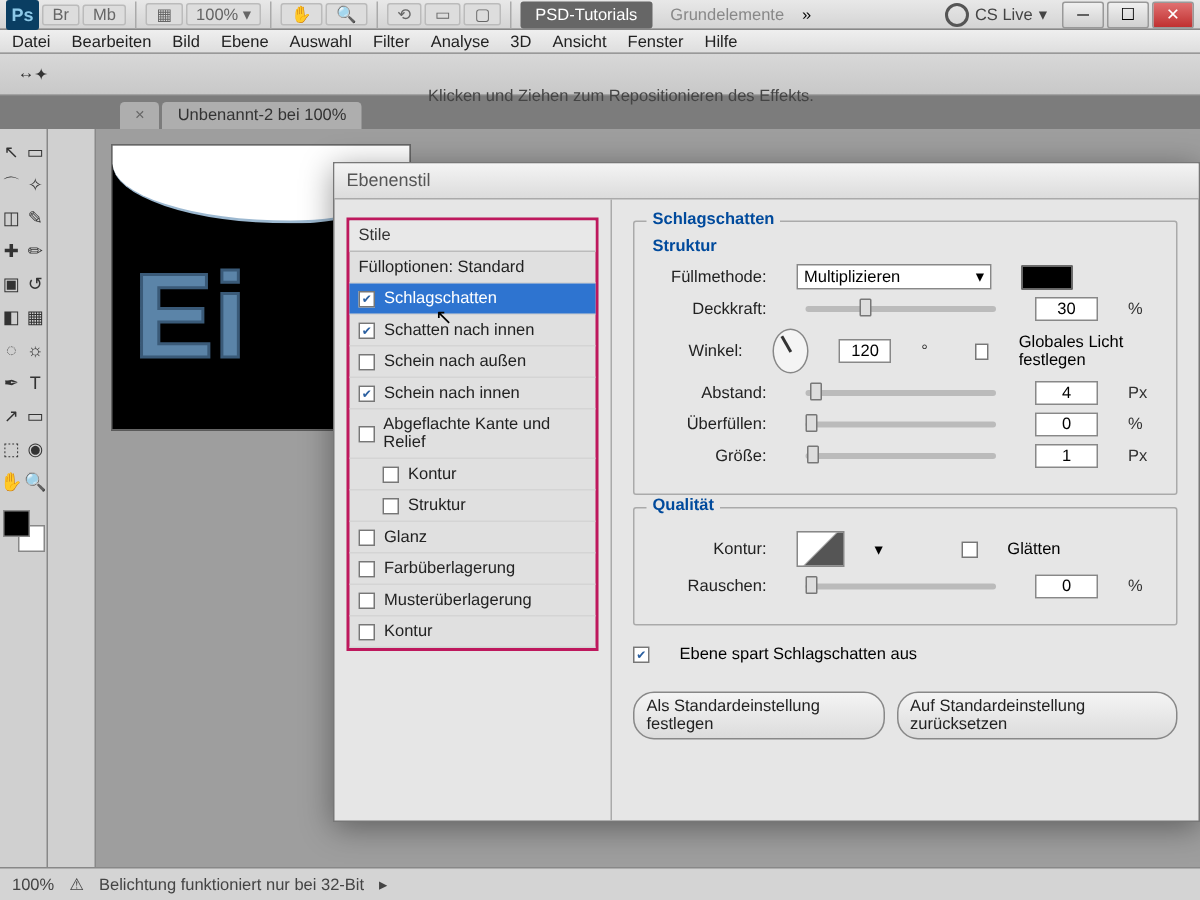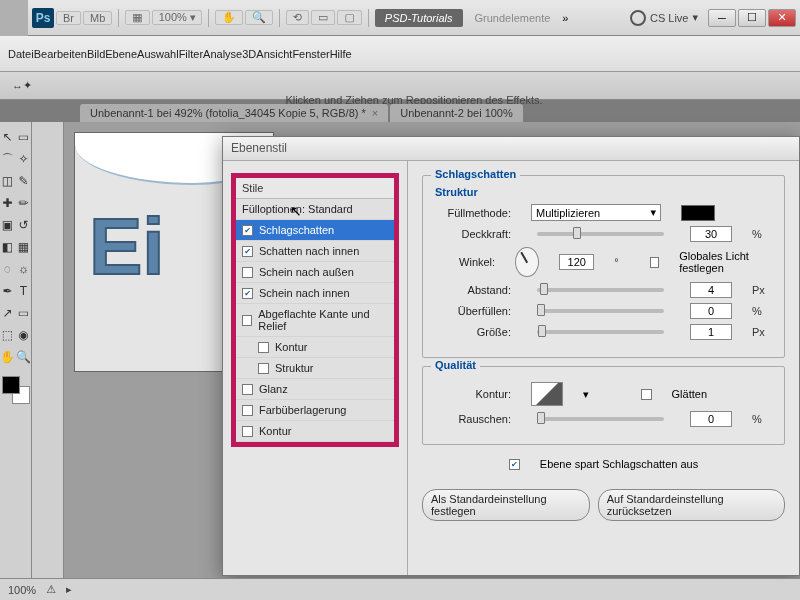--- a/index.html
+++ b/index.html
@@ -1,35 +1,35 @@
 <!DOCTYPE html>
 <html><head>
 <meta charset="utf-8">
 <style>
 * { box-sizing: border-box; margin: 0; padding: 0; font-family: "Segoe UI", Tahoma, sans-serif; font-size: 11px; }
 body { background: #b0b0b0; width: 800px; height: 600px; overflow: hidden; position: relative; }
 
 
-.app-bar { height: 36px; background: linear-gradient(#e8e8e8, #d4d4d4); border-bottom: 1px solid #888; display: flex; align-items: center; padding: 0 4px; gap: 2px; margin-left: 28px; }
+.app-bar { height: 20px; background: linear-gradient(#e8e8e8, #d4d4d4); border-bottom: 1px solid #888; display: flex; align-items: center; padding: 0 4px; gap: 2px; }
 .ps-logo { width: 22px; height: 20px; background: #0a3e62; color: #8dc9e8; display: flex; align-items: center; justify-content: center; font-weight: bold; font-size: 12px; border-radius: 2px; }
 .app-bar .btn { padding: 0 6px; color: #666; background: #ddd; border: 1px solid #bbb; border-radius: 2px; cursor: pointer; }
 .app-bar .sep { width: 1px; height: 18px; background: #aaa; margin: 0 4px; }
-.app-bar .tab-active { background: #666; color: #fff; padding: 3px 10px; border-radius: 2px; font-style: italic; }
+.app-bar .tab-active { background: #666; color: #fff; padding: 3px 10px; border-radius: 2px; }
 .app-bar .tab-inactive { color: #888; padding: 3px 10px; }
 .spacer { flex: 1; }
 .cs-live { display: flex; align-items: center; gap: 4px; padding: 2px 8px; color: #444; }
 .cs-live::before { content: ""; width: 12px; height: 12px; border: 2px solid #555; border-radius: 50%; display: inline-block; }
 .win-btns { display: flex; gap: 2px; }
 .win-btn { width: 28px; height: 18px; border: 1px solid #999; border-radius: 2px; display: flex; align-items: center; justify-content: center; }
 .win-min { background: linear-gradient(#f0f0f0, #d0d0d0); }
 .win-max { background: linear-gradient(#f0f0f0, #d0d0d0); }
 .win-close { background: linear-gradient(#e07070, #c03030); color: #fff; }
 
 
-.menu-bar { height: 36px; background: linear-gradient(#efefef, #dedede); border-bottom: 1px solid #999; display: flex; align-items: center; padding: 0 8px; color: #222; }
+.menu-bar { height: 16px; background: linear-gradient(#efefef, #dedede); border-bottom: 1px solid #999; display: flex; align-items: center; padding: 0 8px; gap: 14px; color: #222; }
 
 
 .opt-bar { height: 28px; background: linear-gradient(#d8d8d8, #c8c8c8); border-bottom: 1px solid #888; display: flex; align-items: center; padding: 0 8px; color: #333; }
 .move-tool { width: 28px; display: flex; justify-content: center; }
 .opt-msg { flex: 1; text-align: center; color: #444; margin-top: 28px; }
 
 
 .doc-tabs { height: 22px; background: #7c7c7c; display: flex; align-items: flex-end; padding-left: 80px; }
 .doc-tab { background: #aeaeae; color: #333; padding: 3px 10px; border-radius: 3px 3px 0 0; margin-right: 2px; display: flex; align-items: center; gap: 6px; font-size: 10px; }
 .doc-tab .close-x { color: #666; }
@@ -39,30 +39,30 @@
 .tools-col { width: 32px; background: #d0d0d0; border-right: 1px solid #888; display: flex; flex-direction: column; align-items: center; padding-top: 4px; gap: 0; }
 .tool-pair { display: flex; width: 32px; }
 .tool-cell { width: 16px; height: 22px; display: flex; align-items: center; justify-content: center; color: #333; font-size: 12px; }
 .tools-col2 { width: 32px; background: #d0d0d0; border-right: 1px solid #888; }
 .color-swatches { margin-top: 8px; width: 28px; height: 28px; position: relative; }
 .sw-fg { width: 18px; height: 18px; background: #000; border: 1px solid #888; position: absolute; top: 0; left: 0; }
 .sw-bg { width: 18px; height: 18px; background: #fff; border: 1px solid #888; position: absolute; bottom: 0; right: 0; }
 
 
 .canvas-area { flex: 1; background: #9e9e9e; position: relative; overflow: hidden; }
-.canvas-doc { position: absolute; left: 10px; top: 10px; width: 200px; height: 240px; background: #e5e5e5; border: 1px solid #666; }
+.canvas-doc { position: absolute; left: 10px; top: 10px; width: 200px; height: 191px; background: #000000; border: 1px solid #666; }
 .canvas-doc::before { content: ""; position: absolute; top: 0; left: 0; right: 0; height: 50px; background: #fff; border-bottom: 2px solid #9cb8d0; border-radius: 0 0 40% 60% / 0 0 30px 40px; }
 .ice-text { position: absolute; top: 68px; left: 14px; font-size: 80px; font-weight: bold; color: #5b84a8; -webkit-text-stroke: 2px #3a5a78; text-shadow: 0 0 6px #fff, inset 0 0 10px #fff; font-family: Arial; }
 
 
-.dialog { position: absolute; left: 222px; top: 108px; width: 578px; height: 440px; background: #e6e6e6; border: 1px solid #777; box-shadow: 0 4px 20px rgba(0,0,0,0.4); margin-top: 28px; }
+.dialog { position: absolute; left: 222px; top: 108px; width: 578px; height: 440px; background: #e6e6e6; border: 1px solid #777; box-shadow: 0 4px 20px rgba(0,0,0,0.4); }
 .dlg-title { height: 24px; background: linear-gradient(#f4f4f4, #dcdcdc); border-bottom: 1px solid #aaa; padding: 4px 8px; color: #555; font-size: 12px; }
 .dlg-body { display: flex; height: calc(100% - 24px); }
 .dlg-left { width: 185px; border-right: 1px solid #aaa; padding: 12px 8px; }
-.style-box { border: 5px solid #be185d; background: #e0e0e0; }
+.style-box { border: 2px solid #be185d; background: #e0e0e0; }
 .style-hdr { padding: 4px 6px; border-bottom: 1px solid #bbb; background: #e8e8e8; color: #333; }
 .style-item { padding: 4px 6px; display: flex; align-items: center; gap: 6px; color: #222; border-bottom: 1px solid #d4d4d4; }
 .style-item.active { background: #2e74d0; color: #fff; }
 .style-item.sub { padding-left: 22px; }
 .chk { width: 11px; height: 11px; border: 1px solid #777; background: #fff; display: inline-flex; align-items: center; justify-content: center; font-size: 8px; color: #2a5fa0; }
 .chk.checked::after { content: "✔"; }
 
 .dlg-right { flex: 1; padding: 14px 14px 8px 14px; display: flex; flex-direction: column; gap: 8px; position: relative; }
 .fieldset { border: 1px solid #aaa; border-radius: 2px; padding: 10px 12px 12px 12px; position: relative; }
 .legend { position: absolute; top: -8px; left: 8px; background: #e6e6e6; padding: 0 4px; color: #004a9c; font-weight: bold; }
@@ -129,21 +129,20 @@
   <span>Hilfe</span>
 </div>
 
 <div class="opt-bar">
   <div class="move-tool">↔<sub>✦</sub></div>
   <div class="opt-msg">Klicken und Ziehen zum Repositionieren des Effekts.</div>
 </div>
 
 <div class="doc-tabs">
   <div class="doc-tab">
-    <span>Unbenannt-1 bei 492% (fotolia_34045 Kopie 5, RGB/8) *</span>
       <span class="close-x">×</span>
   </div>
   <div class="doc-tab">
     <span>Unbenannt-2 bei 100%</span>
   </div>
 </div>
 
 <div class="workspace">
   <div class="tools-col">
     <div class="tool-pair">
@@ -242,20 +241,24 @@
         <div class="style-item">
             <span class="chk"></span>
             <span>Glanz</span>
           </div>
         <div class="style-item">
             <span class="chk"></span>
             <span>Farbüberlagerung</span>
           </div>
         <div class="style-item">
             <span class="chk"></span>
+            <span>Musterüberlagerung</span>
+          </div>
+        <div class="style-item">
+            <span class="chk"></span>
             <span>Kontur</span>
           </div>
       </div>
     </div>
 
     <div class="dlg-right">
       <div class="fieldset">
         <div class="legend">Schlagschatten</div>
         <div class="sub-legend">Struktur</div>
 
@@ -325,31 +328,32 @@
         <div class="row">
           <label>Rauschen:</label>
           <div class="slider">
               <div class="thumb" style="left:0%"></div>
             </div>
           <div class="num-input">0</div>
           <span class="unit">%</span>
         </div>
       </div>
 
-      <div class="row" style="justify-content:center">
+      <div class="row" style="">
         <span class="chk checked"></span>
         <span>Ebene spart Schlagschatten aus</span>
       </div>
       <div class="bottom-btns">
         <div class="btn-std">Als Standardeinstellung festlegen</div>
         <div class="btn-std">Auf Standardeinstellung zurücksetzen</div>
       </div>
     </div>
   </div>
 </div>
 
 <div class="cursor-img">↖</div>
 
 <div class="status-bar">
   <span>100%</span>
   <span>⚠</span>
+  <span>Belichtung funktioniert nur bei 32-Bit</span>
   <span>▸</span>
 </div>
 
 </body></html>

